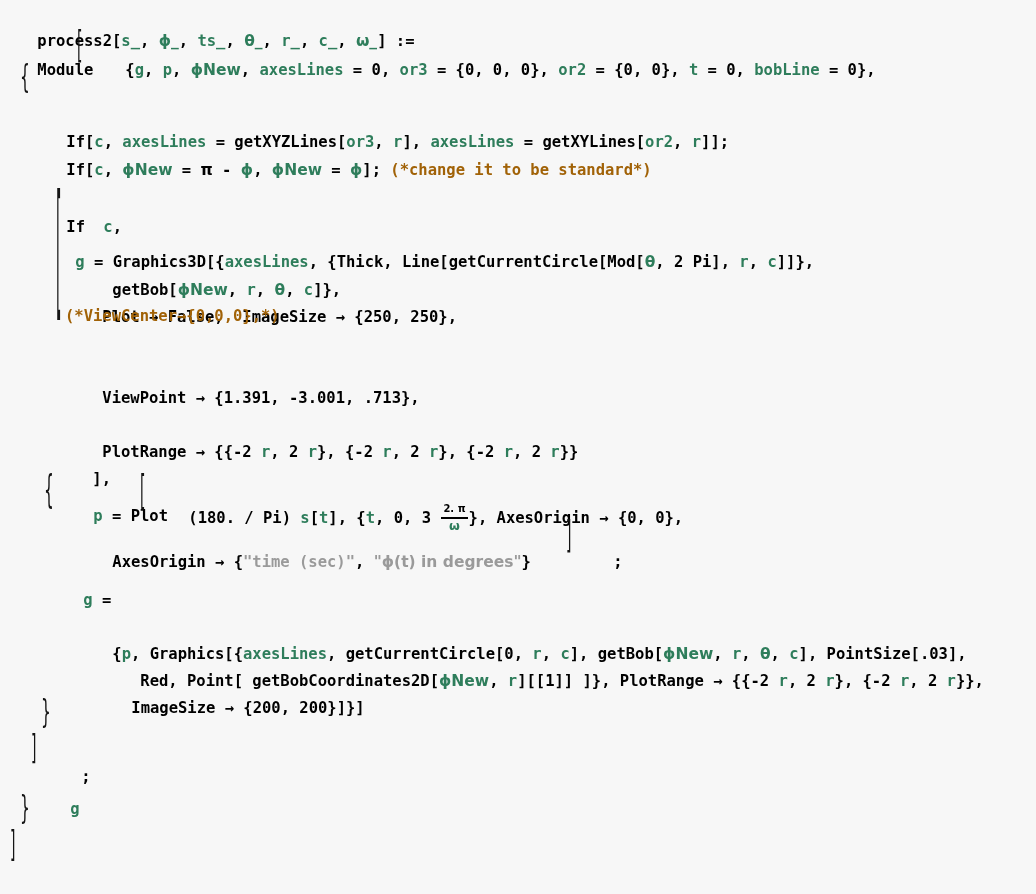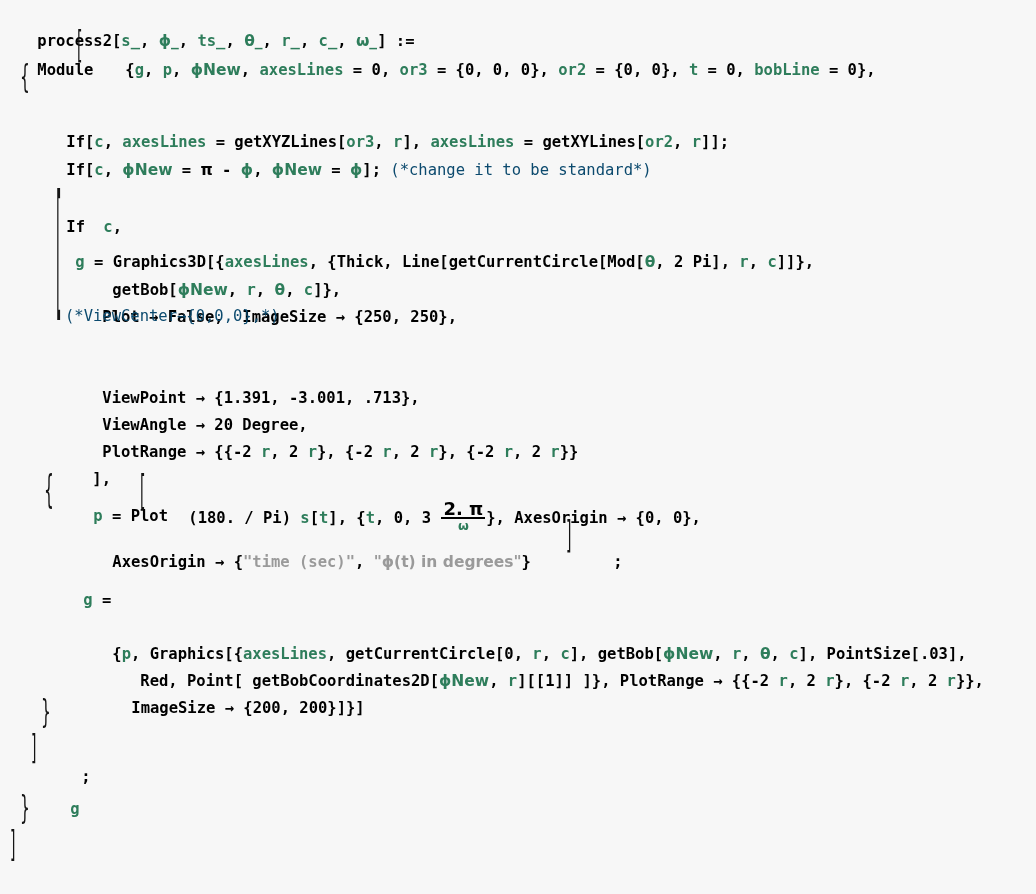--- a/index.html
+++ b/index.html
@@ -29,21 +29,21 @@
     white-space: pre;
     line-height: 27.5px;
     height: 27.5px;
     letter-spacing: 0px;
   }
   
   .sym    { color: #2e7d5b; }            
   .blt    { color: #000000; }            
   .num    { color: #000000; }
   .punc   { color: #000000; }
-  .cmt    { color: #0c4a6e; font-weight: normal; }
+  .cmt    { color: #a16207; font-weight: bold; }
   .str    { color: #9a9a9a; font-weight: bold; }
   .op     { color: #000000; }
 
   
   .sbrk {
     position: absolute;
     font-family: "DejaVu Sans", sans-serif;
     font-weight: normal;
     color: #141414;
     line-height: 1;
@@ -54,21 +54,21 @@
   .frac {
     display: inline-block;
     vertical-align: middle;
     text-align: center;
     position: relative;
     top: -1px;
     margin: 0 1px;
   }
   .frac .num-part {
     display: block;
-    font-size: 18px;
+    font-size: 10px;
     line-height: 14px;
     padding: 0 2px;
   }
   .frac .bar {
     display: block;
     border-bottom: 2px solid #000;
     height: 0;
     margin: 1px 0 0 0;
   }
   .frac .den-part {
@@ -126,23 +126,20 @@
     <span class="blt">Plot</span><span class="op"> → </span><span class="blt">False</span><span class="punc">,  </span><span class="blt">ImageSize</span><span class="op"> → </span><span class="num">{250, 250},</span>
   </div>
 
   <div class="line cmt" style="top:303px; left:65px;">(*ViewCenter→{0,0,0},*)</div>
 
 
   <div class="line" style="top:357px; left:65px;">
     <span class="blt">ViewPoint</span><span class="op"> → </span><span class="num">{1.391, -3.001, .713},</span>
   </div>
 
-  <div class="line" style="top:384px; left:65px;">
-    <span class="blt">ViewAngle</span><span class="op"> → </span><span class="num">20</span><span> </span><span class="blt">Degree</span><span class="punc">,</span>
-  </div>
 
   <div class="line" style="top:411px; left:65px;">
     <span class="blt">PlotRange</span><span class="op"> → </span><span class="punc">{{-2 </span><span class="sym">r</span><span class="punc">, 2 </span><span class="sym">r</span><span class="punc">}, {-2 </span><span class="sym">r</span><span class="punc">, 2 </span><span class="sym">r</span><span class="punc">}, {-2 </span><span class="sym">r</span><span class="punc">, 2 </span><span class="sym">r</span><span class="punc">}}</span>
   </div>
 
   <div class="line" style="top:438px; left:55px;">
     <span class="punc">],</span>
   </div>
 
   <span class="sbrk" style="left:44px; top:473px; font-size:15.5px; transform:scaleY(2.5) scaleX(1.0); transform-origin:left top;">{</span>

